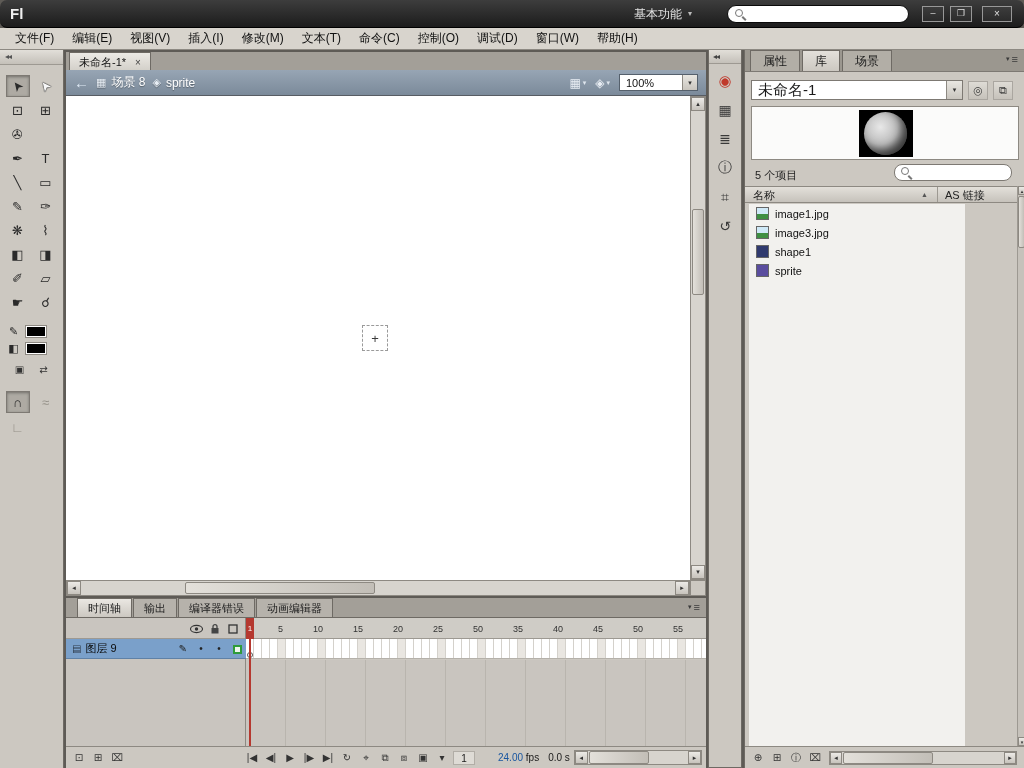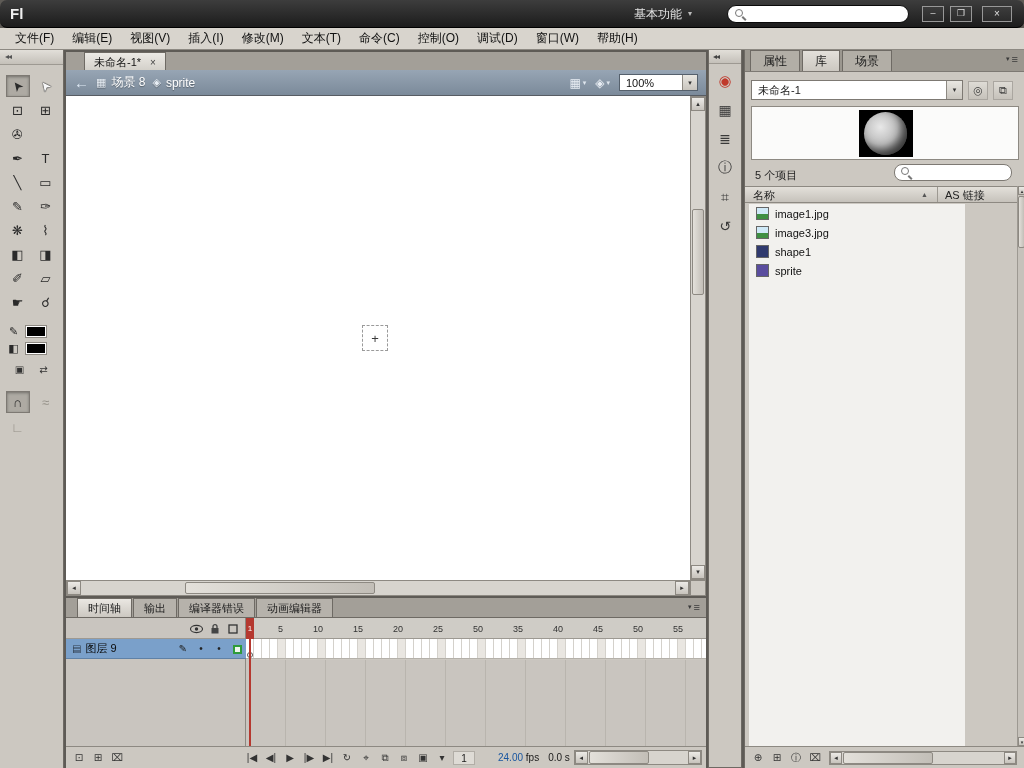--- a/index.html
+++ b/index.html
@@ -38,21 +38,21 @@
   .hollow .g{color:#f7f7f7;text-shadow:0 0 1px #222,0 0 1px #222,0 0 1px #222;}
   #tool-colors{margin-top:12px;display:flex;flex-direction:column;align-items:center;gap:4px;}
   .color-row{display:flex;align-items:center;gap:5px;width:48px;}
   .cicon{font-size:11px;color:#2a2a2a;width:12px;text-align:center;}
   .swatch{width:22px;height:13px;background:#000;border:1px solid #8d8982;box-shadow:inset 0 0 0 1px #fff;}
   .mini-row{display:flex;gap:8px;margin-top:2px;}
   .mini-row .tbtn{font-size:10px;}
   #tool-options{margin-top:14px;display:grid;grid-template-columns:24px 24px;justify-content:center;gap:3px 4px;}
 
   
-  #doc-tabbar{position:absolute;left:66px;top:52px;width:640px;height:20px;background:#a39f98;border-bottom:1px solid #6e6a64;display:flex;align-items:flex-end;padding-left:18px;}
+  #doc-tabbar{position:absolute;left:66px;top:52px;width:640px;height:20px;background:#a39f98;border-bottom:1px solid #6e6a64;display:flex;align-items:flex-end;padding-left:3px;}
   .doc-tab{height:19px;display:flex;align-items:center;gap:9px;padding:0 9px;background:linear-gradient(#eceae5,#d2cfc8);border:1px solid #6e6a64;border-bottom:none;font-size:11px;color:#111;}
   .doc-tab .close{font-size:10px;color:#444;}
 
   #editbar{position:absolute;left:66px;top:70px;width:640px;height:26px;background:linear-gradient(#97a5b4,#7b8a9a);border-bottom:1px solid #575c63;display:flex;align-items:center;gap:7px;padding:0 8px;}
   .crumb{display:flex;align-items:center;gap:5px;font-size:12px;color:#fff;text-shadow:0 1px 1px rgba(0,0,0,.35);}
   #back-arrow{color:#dfeaf5;font-size:15px;font-weight:bold;}
   .crumb-icon{font-size:11px;color:#e8eef5;}
   #editbar-right{margin-left:auto;display:flex;align-items:center;gap:9px;}
   .ebtn{display:flex;align-items:center;gap:2px;color:#e9eef4;font-size:12px;}
   .ebtn .caret{font-size:7px;color:#dfe6ee;}
@@ -115,21 +115,21 @@
   #strip-icons .strip-icon{width:26px;height:24px;margin:5px auto 0;display:flex;align-items:center;justify-content:center;font-size:14px;color:#3a3a3a;}
   #strip-icons .strip-icon:nth-child(1){color:#c0392b;font-size:15px;}
 
   
   #right-panel{position:absolute;left:744px;top:50px;width:280px;height:718px;background:#ccc8c1;border-left:1px solid #6e6a64;}
   #rp-tabbar{height:22px;background:#9b978f;display:flex;align-items:flex-end;padding-left:5px;position:relative;border-bottom:1px solid #7d7973;}
   .rp-tab{height:21px;line-height:20px;padding:0 12px;font-size:12px;background:#b2aea6;border:1px solid #6e6a64;border-bottom:none;margin-right:2px;color:#1a1a1a;}
   .rp-tab.active{background:linear-gradient(#e3e0da,#ccc8c1);}
   #lib-doc-row{position:absolute;left:6px;top:30px;display:flex;gap:5px;align-items:center;}
   #lib-doc-select{width:212px;height:20px;background:#fff;border:1px solid #7d7973;display:flex;align-items:center;}
-  #lib-doc-select .val{flex:1;padding:0 6px;font-size:11px;}
+  #lib-doc-select .val{flex:1;padding:0 6px;font-size:15px;}
   #lib-doc-select .arrow{width:16px;height:100%;background:linear-gradient(#e8e6e1,#c9c5be);border-left:1px solid #8d8982;font-size:7px;display:flex;align-items:center;justify-content:center;color:#333;}
   .lib-mini-btn{width:20px;height:19px;display:flex;align-items:center;justify-content:center;font-size:11px;color:#3a3a3a;border:1px solid #aaa6a0;background:linear-gradient(#dedbd5,#c6c2bb);}
   #lib-preview{position:absolute;left:6px;top:56px;width:268px;height:54px;background:#fbfbfa;border:1px solid #8d8982;overflow:hidden;}
   #lib-preview .img{position:absolute;left:107px;top:3px;width:54px;height:47px;background:#000;}
   .moon{position:absolute;left:5px;top:2px;width:43px;height:43px;border-radius:50%;
     background:radial-gradient(circle at 38% 35%,#e8e8e8,#bcbcbc 45%,#838383 75%,#5c5c5c);
     box-shadow:inset -5px -5px 9px rgba(0,0,0,.55);}
   #lib-count{position:absolute;left:10px;top:118px;font-size:11px;color:#222;}
   #lib-search{position:absolute;right:12px;top:114px;width:118px;height:17px;background:#fff;border:1px solid #7d7973;border-radius:8px;display:flex;align-items:center;gap:5px;padding:0 6px;}
   #lib-search input{width:88px;border:none;outline:none;font-size:11px;background:transparent;}

